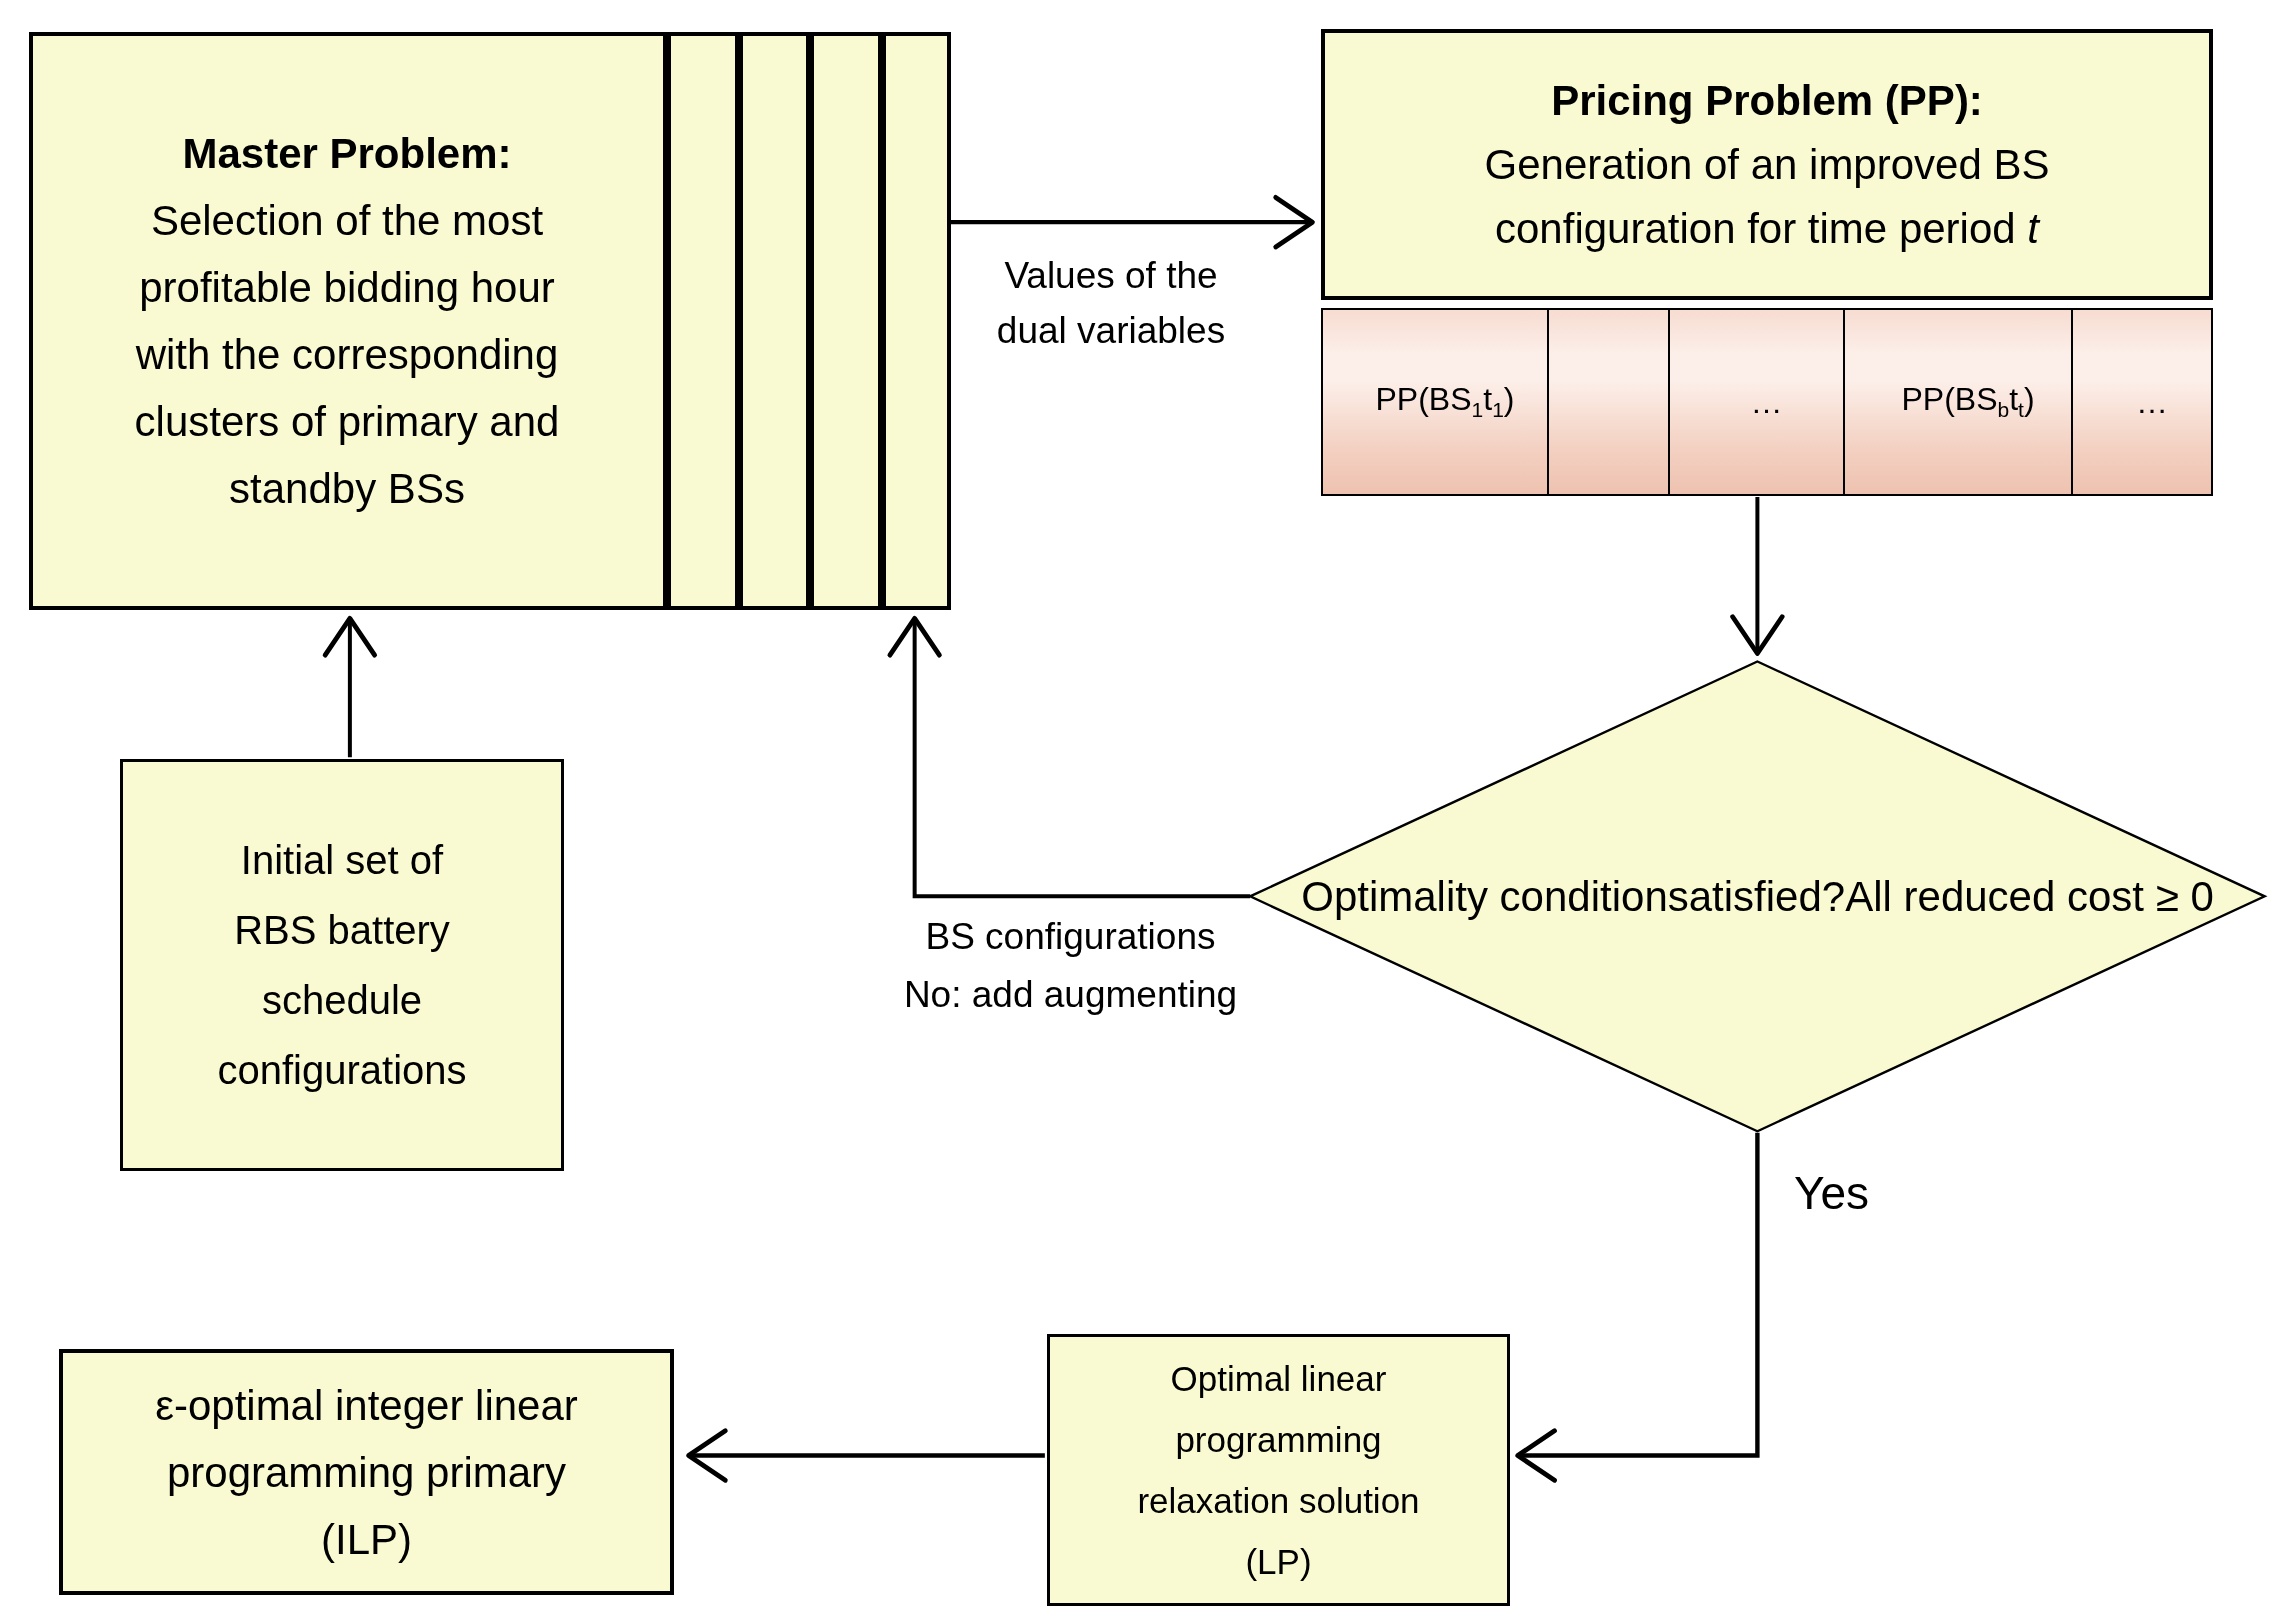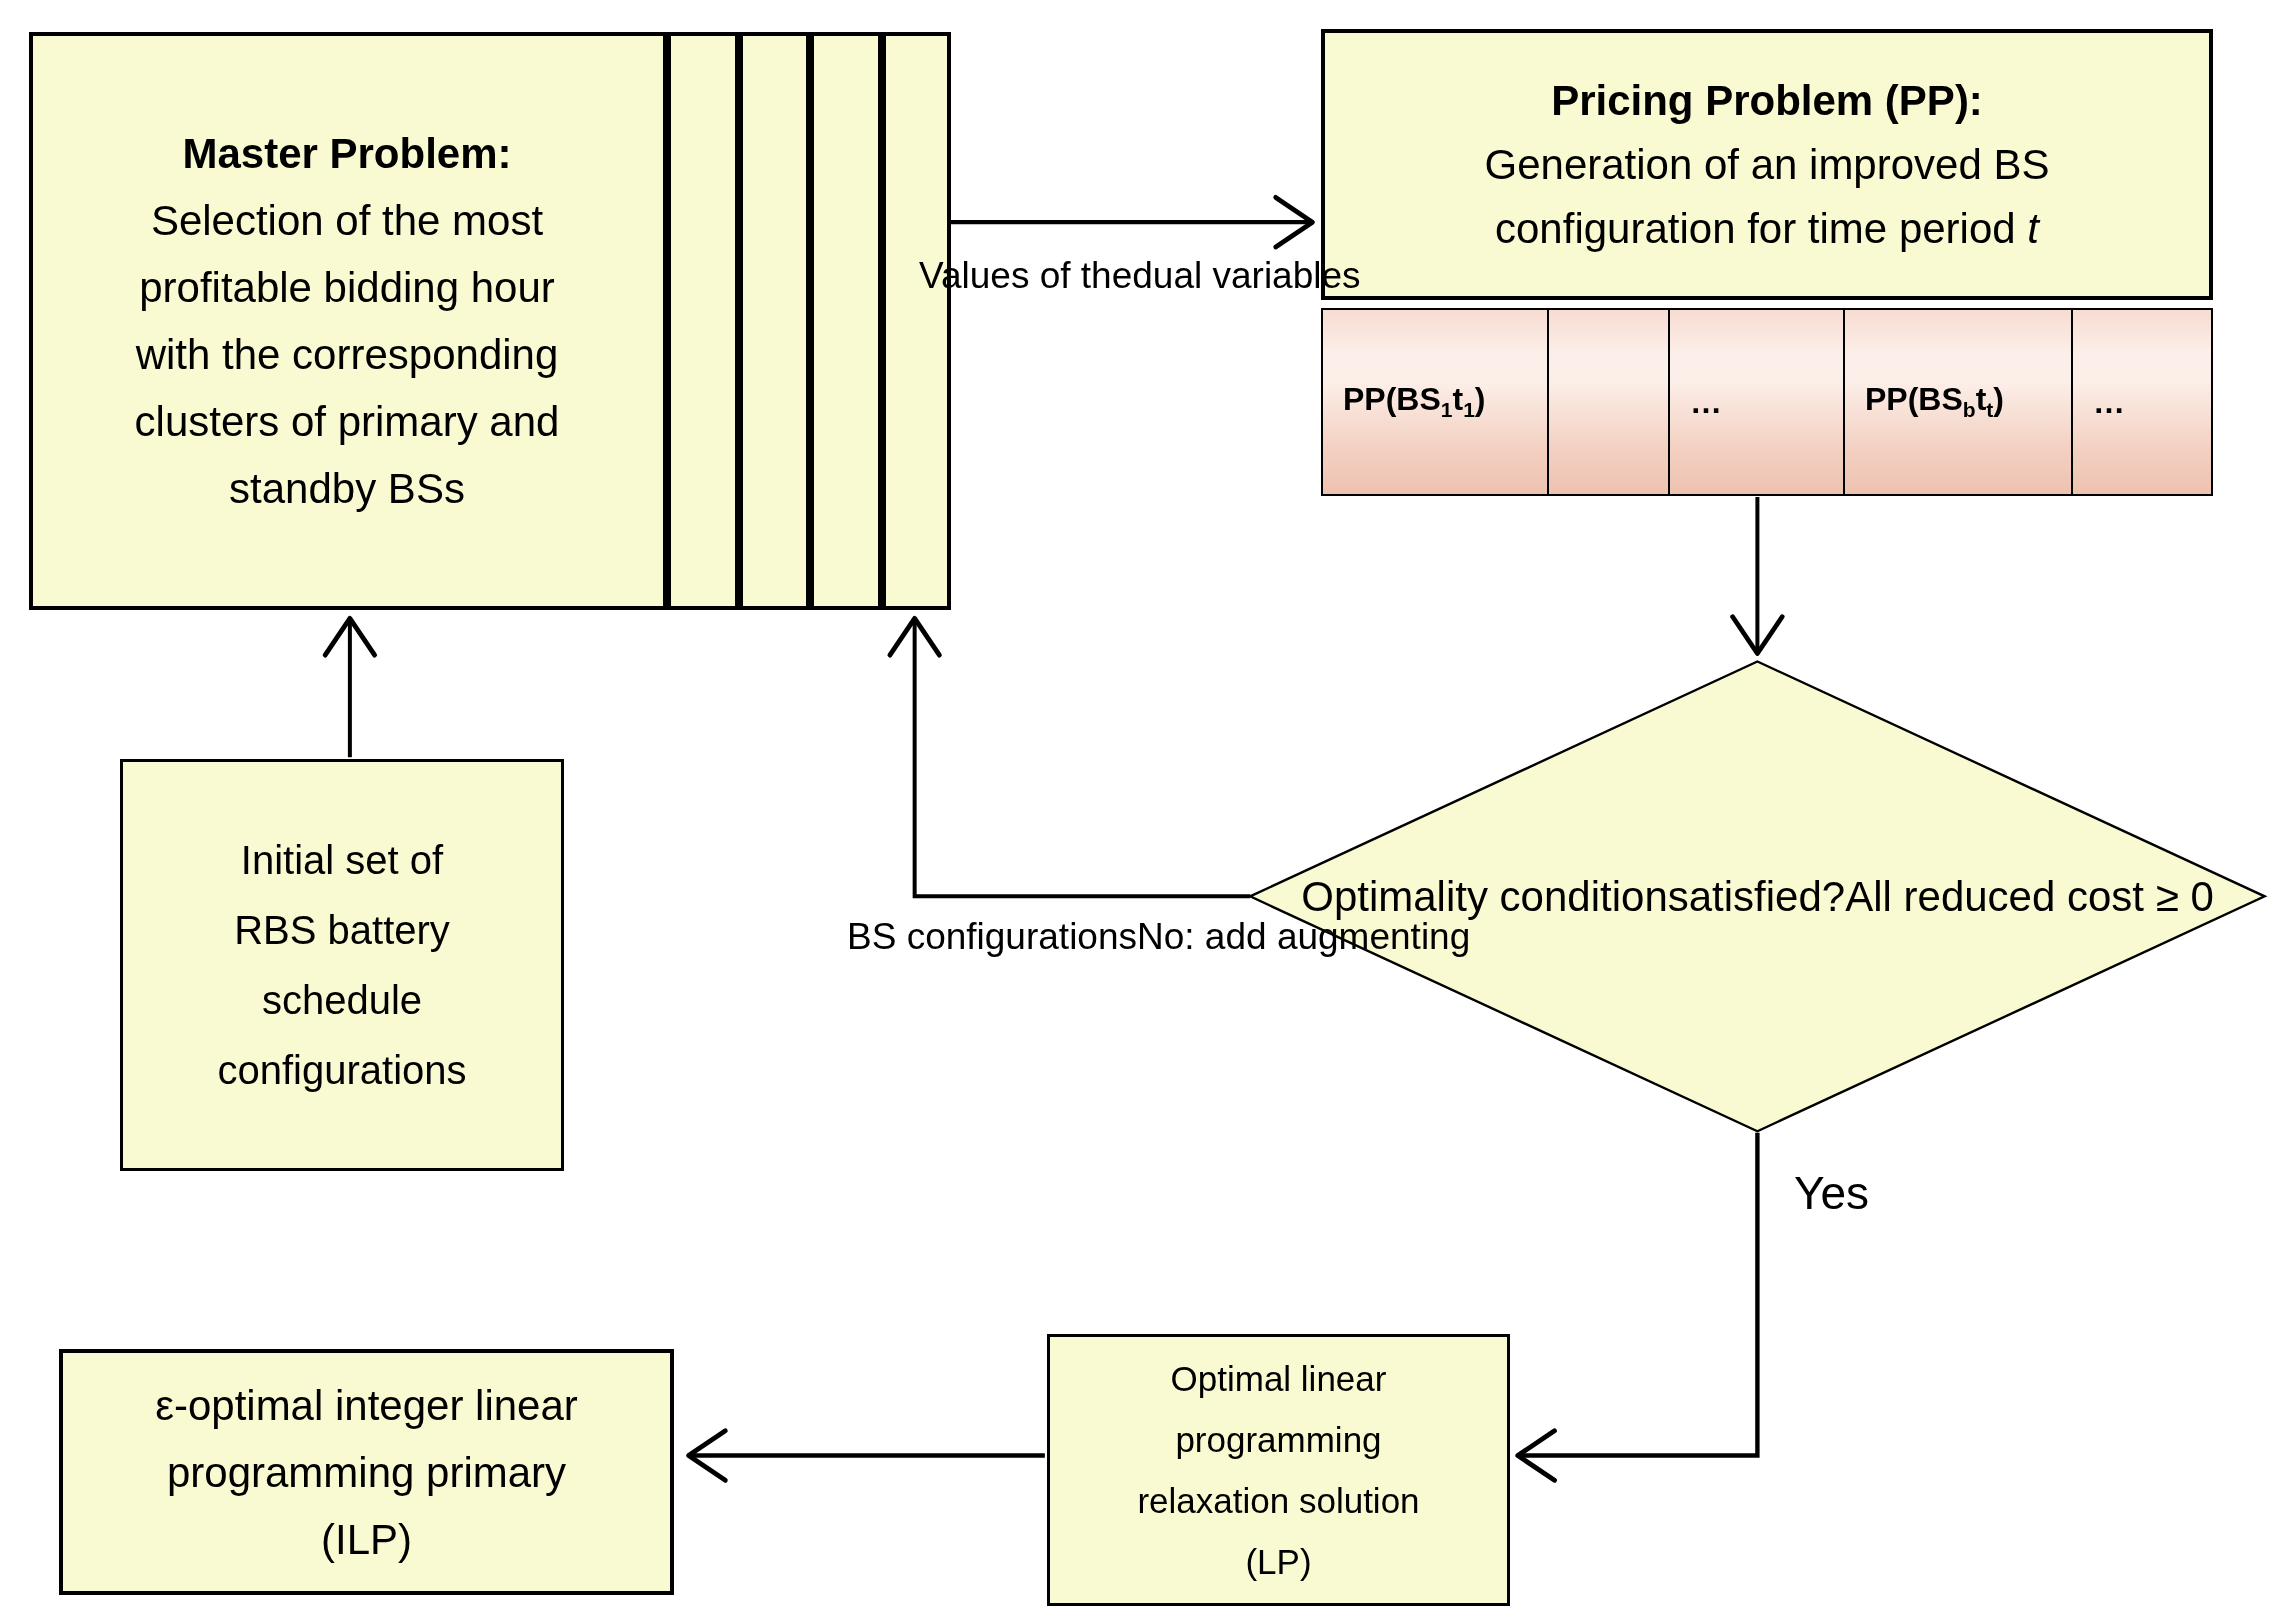--- a/index.html
+++ b/index.html
@@ -37,38 +37,38 @@
   .stripe{position:absolute;top:0;bottom:0;width:8px;background:var(--border);}
   
   .pricing{left:1321px;top:29px;width:892px;height:271px;font-size:42px;line-height:64px;}
   
   .pp-row{
     position:absolute;left:1321px;top:308px;width:892px;height:188px;
     border:2.4px solid var(--border);display:flex;
     background:linear-gradient(180deg,var(--cell-a) 0%,var(--cell-b) 24%,var(--cell-b) 38%,var(--cell-c) 76%,var(--cell-d) 100%);
   }
   .pp-cell{
-    display:flex;align-items:center;justify-content:flex-start;
-    font-size:32px;font-weight:bold;white-space:nowrap;padding-left:20px;
+    display:flex;align-items:center;justify-content:center;
+    font-size:32px;font-weight:normal;white-space:nowrap;padding-left:20px;
   }
   .pp-cell.sep{border-right:2.4px solid var(--border);}
   .pp-cell sub{font-size:21px;}
   
   .diamond-text{
     position:absolute;left:1398px;top:763px;width:719px;height:267px;
     display:flex;align-items:center;justify-content:center;
     font-size:42px;line-height:72px;text-align:center;
   }
   
   .initial{left:120px;top:759px;width:444px;height:412px;border-width:3.2px;font-size:40px;line-height:70px;}
   
   .ilp{left:59px;top:1349px;width:615px;height:246px;border-width:4px;font-size:42px;line-height:67px;}
   .lp{left:1047px;top:1334px;width:463px;height:272px;border-width:3.2px;font-size:35px;line-height:61px;}
   
-  .flabel{position:absolute;display:flex;align-items:center;text-align:center;}
+  .flabel{position:absolute;display:flex;flex-direction:column;align-items:center;text-align:center;}
   .values-label{left:919px;top:248px;width:384px;font-size:37px;line-height:55px;}
   .no-label{left:847px;top:908px;width:447px;font-size:37px;line-height:58px;}
   .yes-label{left:1794px;top:1168px;font-size:46px;line-height:51px;}
 </style>
 </head>
 <body>
 
 <div class="canvas">
 
   <svg class="overlay" viewBox="0 0 2873 2014">

